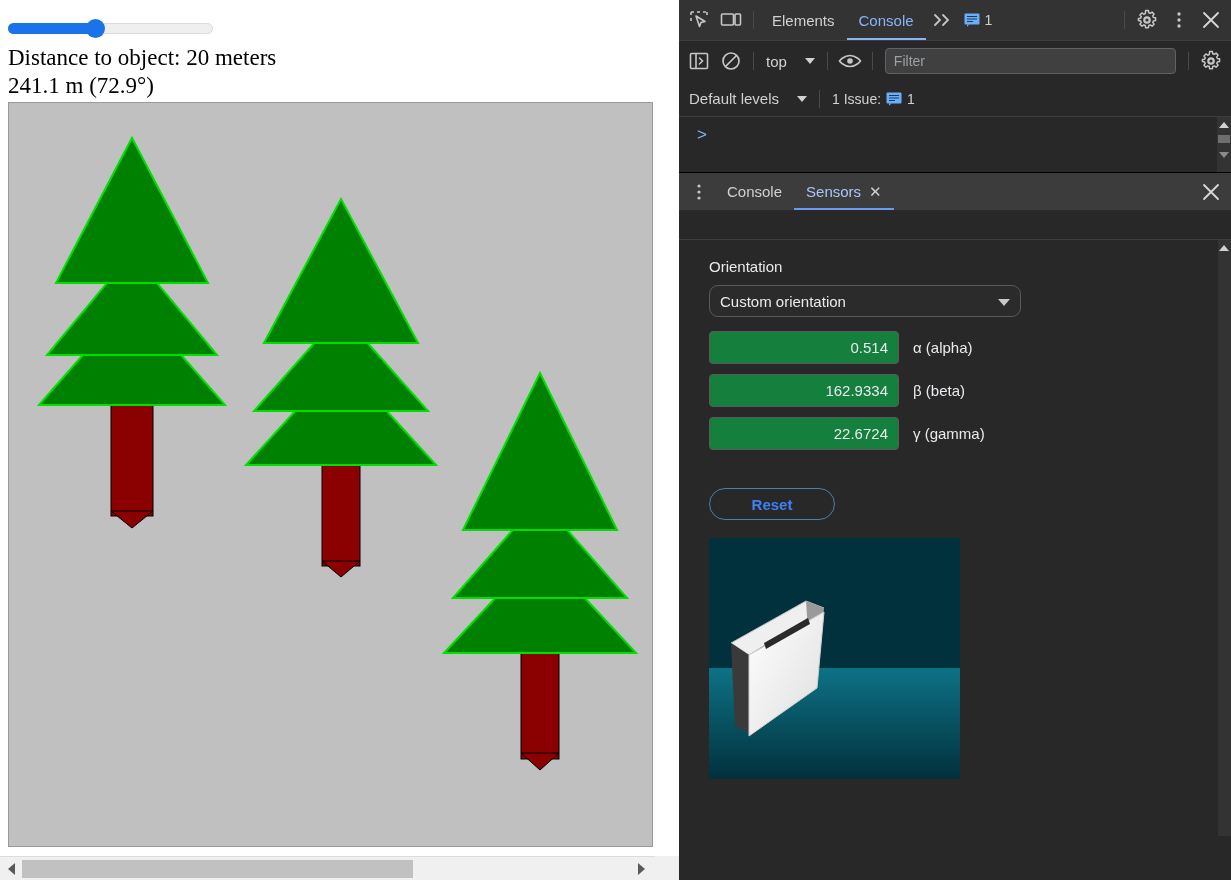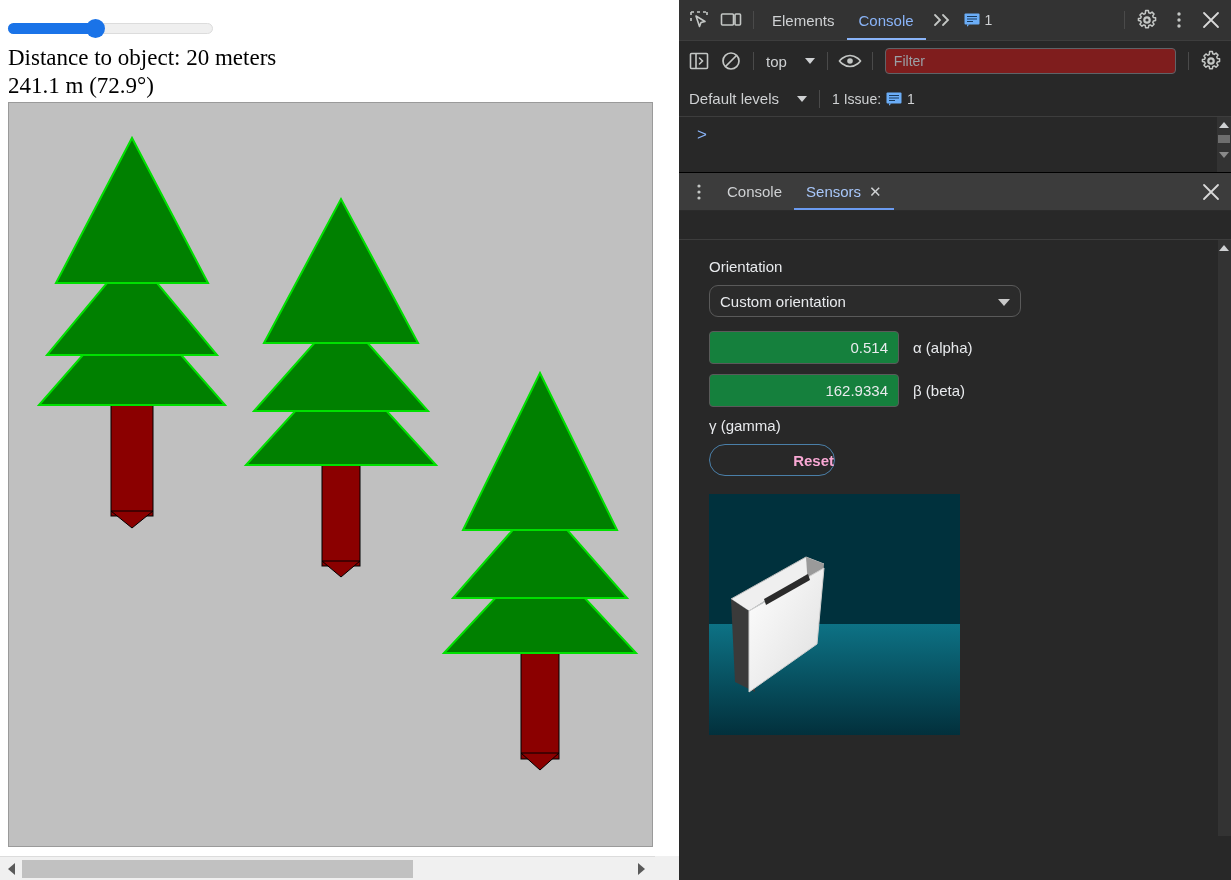--- a/index.html
+++ b/index.html
@@ -169,21 +169,21 @@
   }
   .caret-down {
     width: 0; height: 0;
     border-left: 5px solid transparent;
     border-right: 5px solid transparent;
     border-top: 6px solid #cfd1d3;
   }
   #filter-input {
     flex: 1 1 auto;
     height: 26px;
-    background: #7f1d1d;
+    background: #404040;
     border: 1px solid #5f6368;
     border-radius: 4px;
     color: #cfd1d3;
     font-size: 14px;
     font-family: "Liberation Sans", sans-serif;
     padding: 0 8px;
     margin: 0 6px;
     outline: none;
   }
   #filter-input::placeholder { color: #9aa0a6; }
@@ -289,31 +289,30 @@
     border-radius: 4px;
     color: #e8eaed;
     font-size: 15px;
     font-family: "Liberation Sans", sans-serif;
     text-align: right;
     padding: 0 10px;
     outline: none;
   }
   .field-label { font-size: 15px; color: #e8eaed; }
   .reset-btn {
-    margin-top: 0;
+    margin-top: 28px;
     width: 126px; height: 32px;
     background: transparent;
     border: 1px solid #4a7fa8;
     border-radius: 16px;
-    color: #f9a8d4;
+    color: #3b82f6;
     font-size: 15px;
     font-family: "Liberation Sans", sans-serif;
     font-weight: bold;
     cursor: pointer;
-    text-align: right;
   }
   #device-preview {
     margin-top: 18px;
     width: 251px; height: 241px;
     position: relative;
     overflow: hidden;
   }
   #sensors-vscroll {
     position: absolute; right: 0; top: 0;
     width: 13px; height: 100%;
@@ -545,20 +544,21 @@
 
       <div class="field-row">
         <input class="num-input" type="text" value="0.514" style="">
         <span class="field-label">α (alpha)</span>
       </div>
       <div class="field-row">
         <input class="num-input" type="text" value="162.9334" style="">
         <span class="field-label">β (beta)</span>
       </div>
       <div class="field-row">
+        <input class="num-input" type="text" value="22.6724" style="">
         <span class="field-label">γ (gamma)</span>
       </div>
 
       <button class="reset-btn">Reset</button>
 
       <div id="device-preview">
         <svg width="251" height="241" viewBox="0 0 251 241">
           <defs>
             <linearGradient id="groundGrad" x1="0" y1="0" x2="0" y2="1">
               <stop offset="0%" stop-color="#0d7285"></stop>

